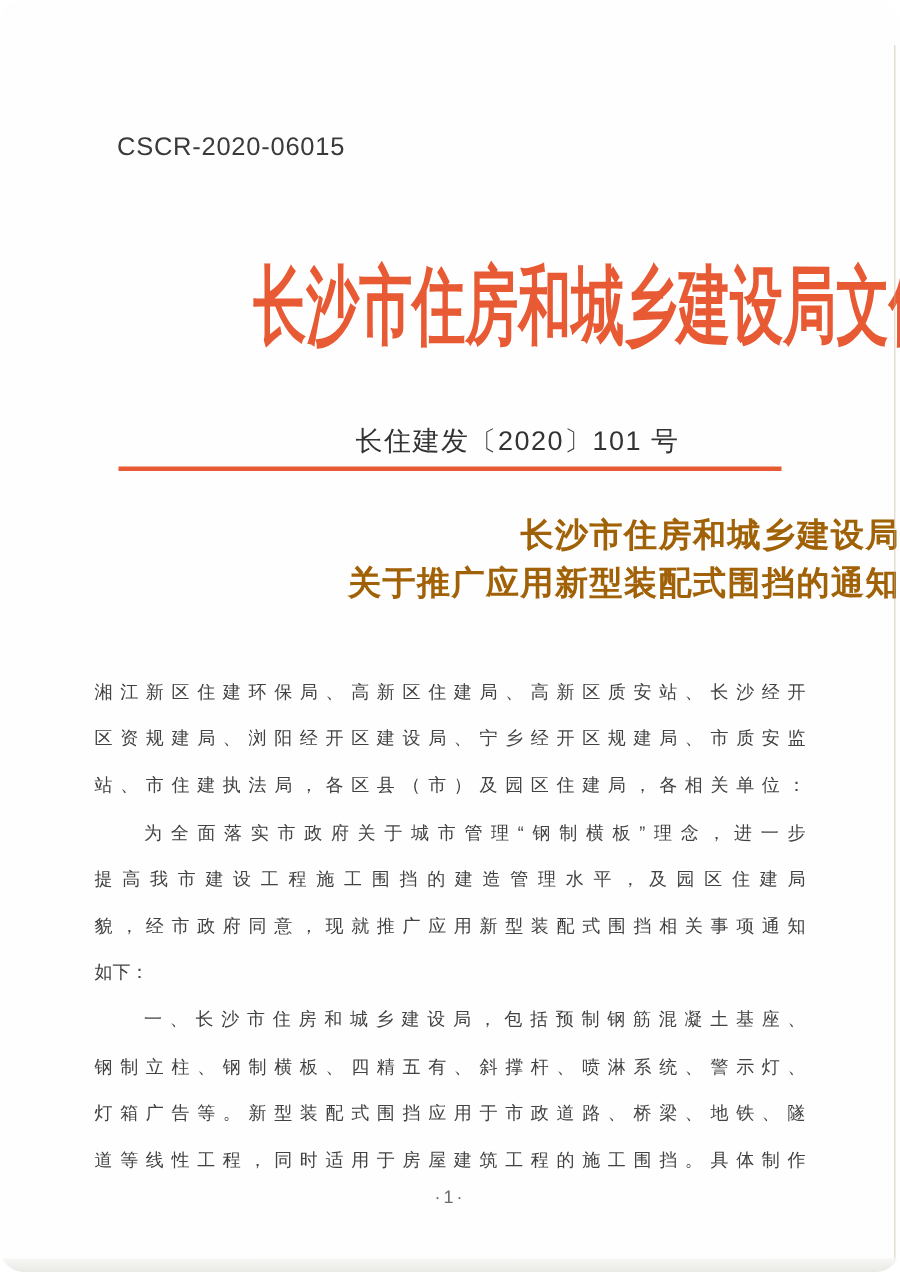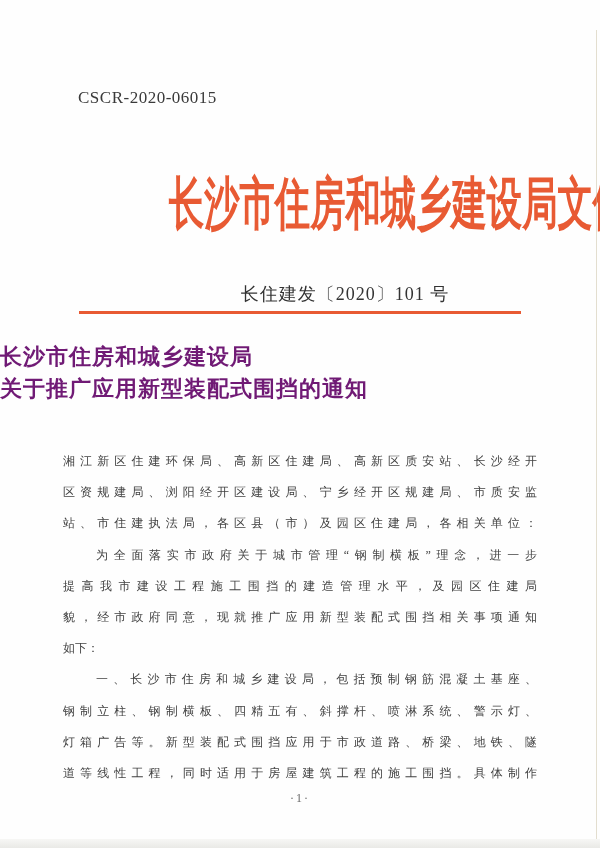--- a/index.html
+++ b/index.html
@@ -2,21 +2,22 @@
 <html><head>
 <meta charset="utf-8">
 <style>
   html, body { margin: 0; padding: 0; background: #ffffff; }
   .page {
     position: relative;
     width: 600px;
     height: 848px;
     background: #fefefe;
     overflow: hidden;
-    font-family: Liberation Serif, serif;
+    font-family: Liberation Sans, sans-serif;
+    border-radius: 16px;
   }
 
   .doc-code {
     position: absolute;
     left: 78px;
     top: 88px;
     font-size: 17px;
     color: #3a3a3a;
     letter-spacing: 0.5px;
   }
@@ -58,24 +59,24 @@
     left: 79px;
     width: 442px;
     height: 3px;
   }
 
   .doc-title {
     position: absolute;
     top: 341px;
     left: 0;
     width: 100%;
-    text-align: left;
+    text-align: right;
     font-size: 22px;
     font-weight: bold;
-    color: #701a75;
+    color: #a16207;
     line-height: 32px;
     letter-spacing: 1px;
   }
 
   .body-text {
     position: absolute;
     top: 446px;
     left: 63px;
     width: 474px;
     font-size: 12px;

